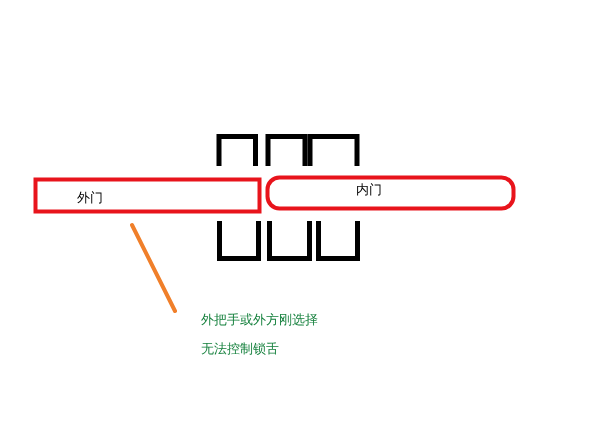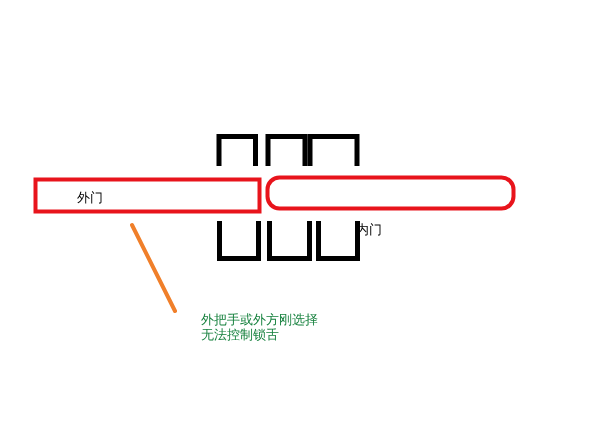--- a/index.html
+++ b/index.html
@@ -52,16 +52,16 @@
   </g>
 
   <rect x="35.5" y="179.5" width="224" height="32" fill="#ffffff" stroke="#e8141c" stroke-width="4"></rect>
 
   <rect x="267.5" y="177.5" width="246" height="31" rx="12" ry="12" fill="#ffffff" stroke="#e8141c" stroke-width="4"></rect>
 
   <line x1="132" y1="225" x2="175" y2="311" stroke="#f07f2a" stroke-width="4" stroke-linecap="round"></line>
 </svg>
 
 <div class="label" style="left:77px; top:190px;">外门</div>
-<div class="label" style="left:356px; top:182px;margin-top:40px;">内门</div>
+<div class="label" style="left:356px; top:182px;">内门</div>
 
 <div class="note" style="left:201px; top:312px;">外把手或外方刚选择</div>
-<div class="note" style="left:201px; top:327px;">无法控制锁舌</div>
+<div class="note" style="left:201px; top:341px;">无法控制锁舌</div>
 
 </body></html>

